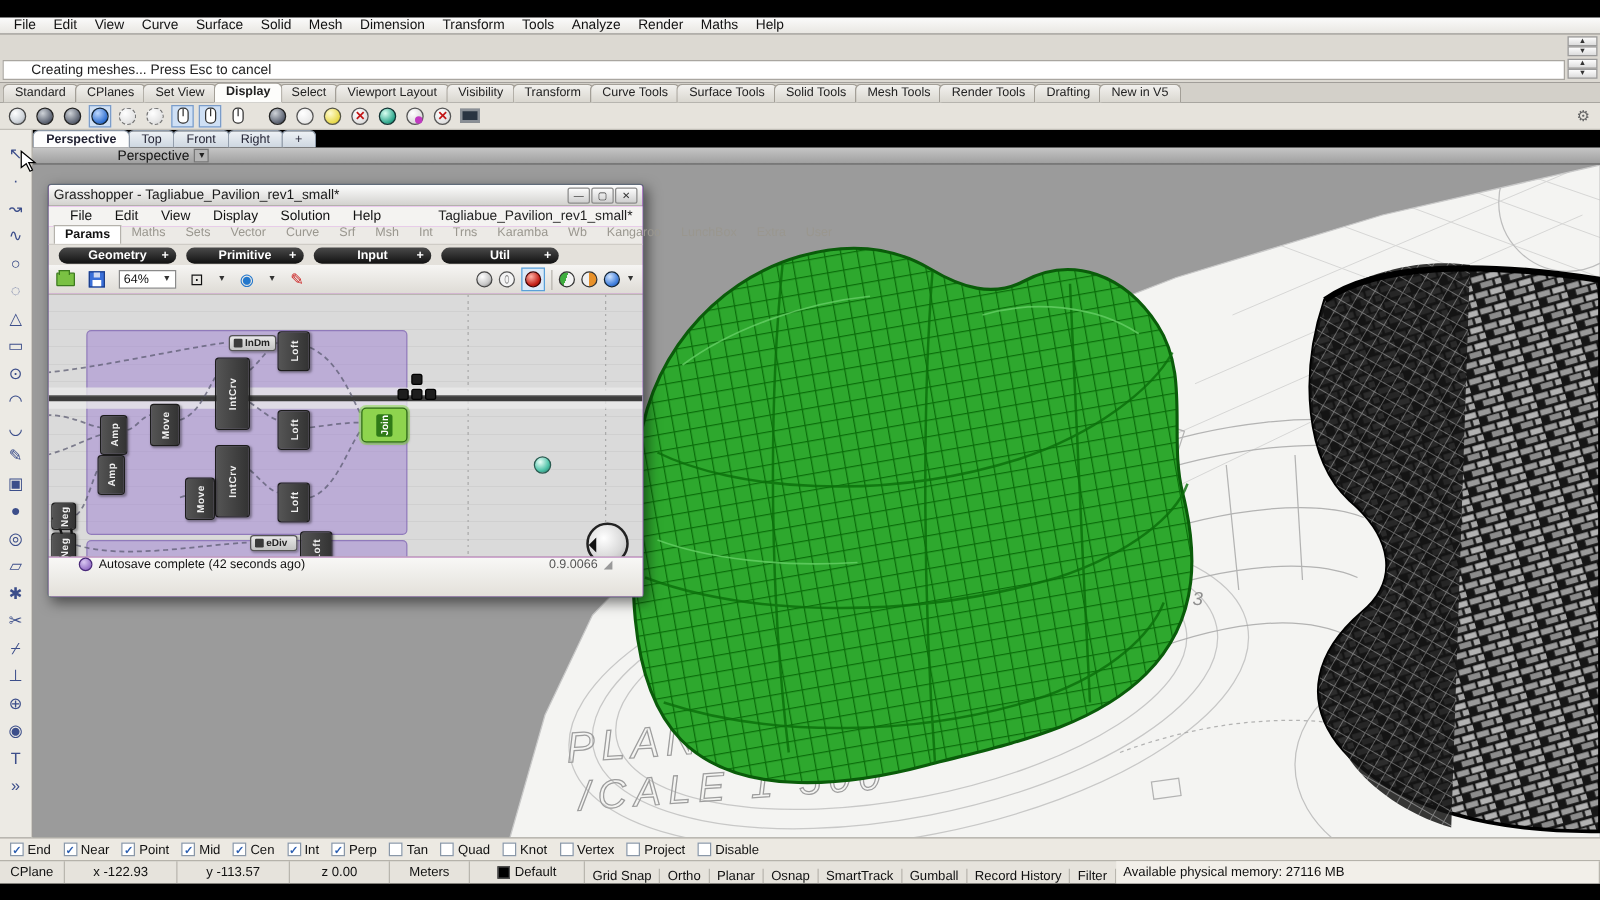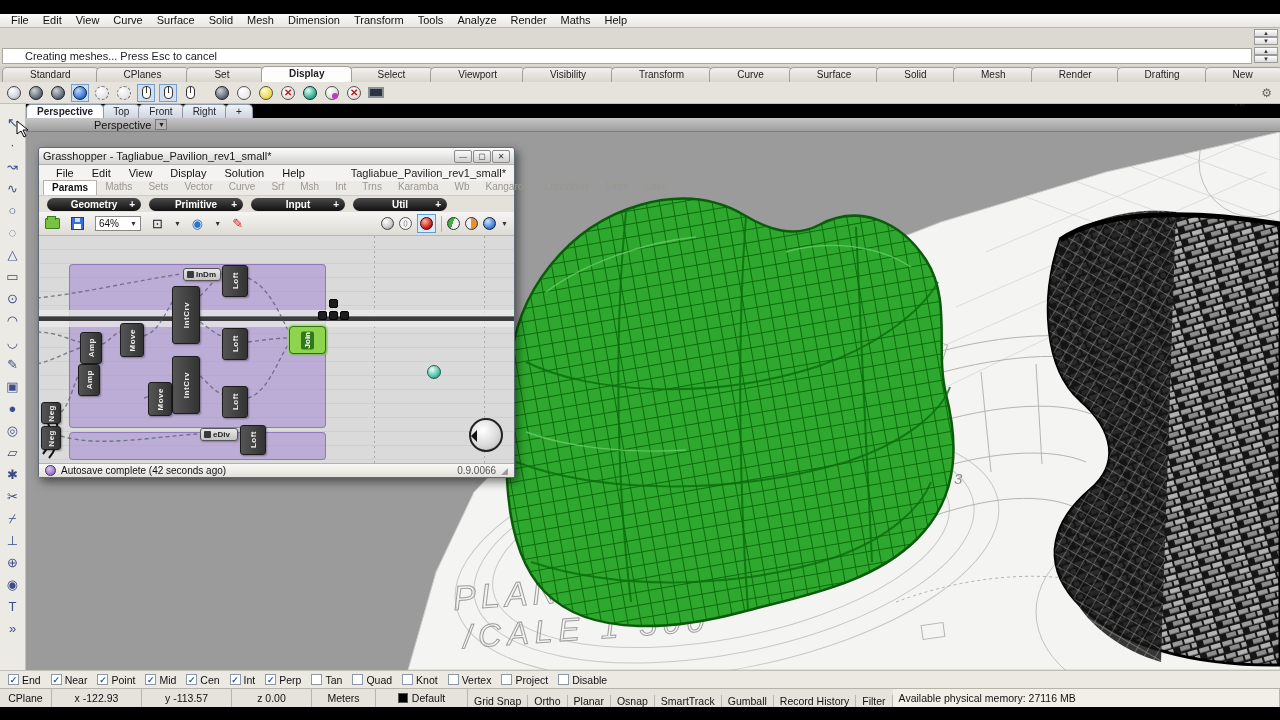--- a/index.html
+++ b/index.html
@@ -22,21 +22,21 @@
   .cmdline { position:absolute; left:2px; width:1250px; height:16px; background:#fff;
              border:1px solid #a9a6a0; line-height:14px; padding-left:4px; color:#222; }
   .cmd1 { top:1px; } .cmd2 { top:20px;padding-left:22px; }
   .cmd-scroll { position:absolute; right:2px; width:24px; display:flex; flex-direction:column; }
   .cmd-btn { width:24px; height:8px; background:linear-gradient(#fdfdfd,#dcdcdc); border:1px solid #9a9a9a;
              font-size:6px; line-height:7px; text-align:center; color:#333; }
   .csc1 { top:1px; } .csc2 { top:19px; }
 
   .tabstrip { position:absolute; top:66px; left:0; width:1280px; height:16px; background:#d3d0c9;
               display:flex; align-items:flex-end; padding-left:2px; }
-  .rtab { height:15px; line-height:14px; padding:0 27px; font-size:10px; color:#222;
+  .rtab { height:15px; line-height:14px; padding:0 9px; font-size:10px; color:#222;
           background:linear-gradient(#f2f1ee,#d9d6cf); border:1px solid #a39f97; border-bottom:none;
           border-radius:5px 5px 0 0; margin-right:-3px; position:relative; }
   .rtab.active { background:#fdfdfb; height:16px; z-index:2; font-weight:bold; }
 
   .displaybar { position:absolute; top:82px; left:0; width:1280px; height:22px; background:#e6e3dc;
                 border-bottom:1px solid #c2bfb8; display:flex; align-items:center; gap:4px; padding-left:5px; }
   .dico { width:18px; height:18px; display:flex; align-items:center; justify-content:center; border:1px solid transparent; }
   .dico.pressed { border:1px solid #7a9cc9; background:#cfe0f5; }
   .sph { width:14px; height:14px; border-radius:50%; }
   .sph-globe   { background:radial-gradient(circle at 35% 30%, #fff, #cfd4da 60%, #8a909a); border:1px solid #444;
@@ -147,22 +147,22 @@
                box-shadow:0 0 0 2px rgba(140,220,80,.55), 1px 1px 2px rgba(0,0,0,.35); }
   .node-join .lbl { background:#2f7a17; color:#fff; font-size:8px; font-weight:bold; border-radius:2px;
                     padding:1px 2px; writing-mode:vertical-rl; transform:rotate(180deg); }
   .gh-wires { position:absolute; inset:0; }
   .widget-sphere { position:absolute; width:14px; height:14px; border-radius:50%;
                    background:radial-gradient(circle at 35% 30%, #eafff8, #4fc2a8 60%, #1d6e5c); border:1px solid #2a5a50; }
   .navball { position:absolute; width:34px; height:34px; border-radius:50%;
              background:radial-gradient(circle at 40% 35%, #ffffff, #d8d8d8 60%, #aaa); border:2px solid #222; }
   .navball::before { content:""; position:absolute; left:-6px; top:10px; width:0; height:0;
                      border:6px solid transparent; border-right-color:#111; }
-  .gh-status { height:14px; background:linear-gradient(#f8f8f6,#e3e0da); border-top:1px solid #b5b2ac;
-               display:flex; align-items:center; padding:0 6px; gap:5px; font-size:10px; }
+  .gh-status { height:32px; background:linear-gradient(#f8f8f6,#e3e0da); border-top:1px solid #b5b2ac;
+               display:flex; align-items:flex-start; padding:0 24px; gap:5px; font-size:10px; }
   .gh-logo { width:11px; height:11px; border-radius:50%; background:radial-gradient(circle at 35% 30%, #d9c7f2, #7b4fb5); border:1px solid #4a2a7a; }
   .gh-version { margin-left:auto; color:#555; }
   .grip { color:#999; font-size:9px; }
 
   
   .osnap-row { position:absolute; top:670px; left:0; width:1280px; height:18px; background:#ece9e2;
                border-top:1px solid #c2bfb8; display:flex; align-items:center; gap:10px; padding-left:8px; font-size:10.5px; }
   .chk { display:flex; align-items:center; gap:3px; }
   .chk .box { width:11px; height:11px; background:#fff; border:1px solid #8a98a8; font-size:9px; line-height:10px;
               text-align:center; color:#2a5db0; font-weight:bold; }

